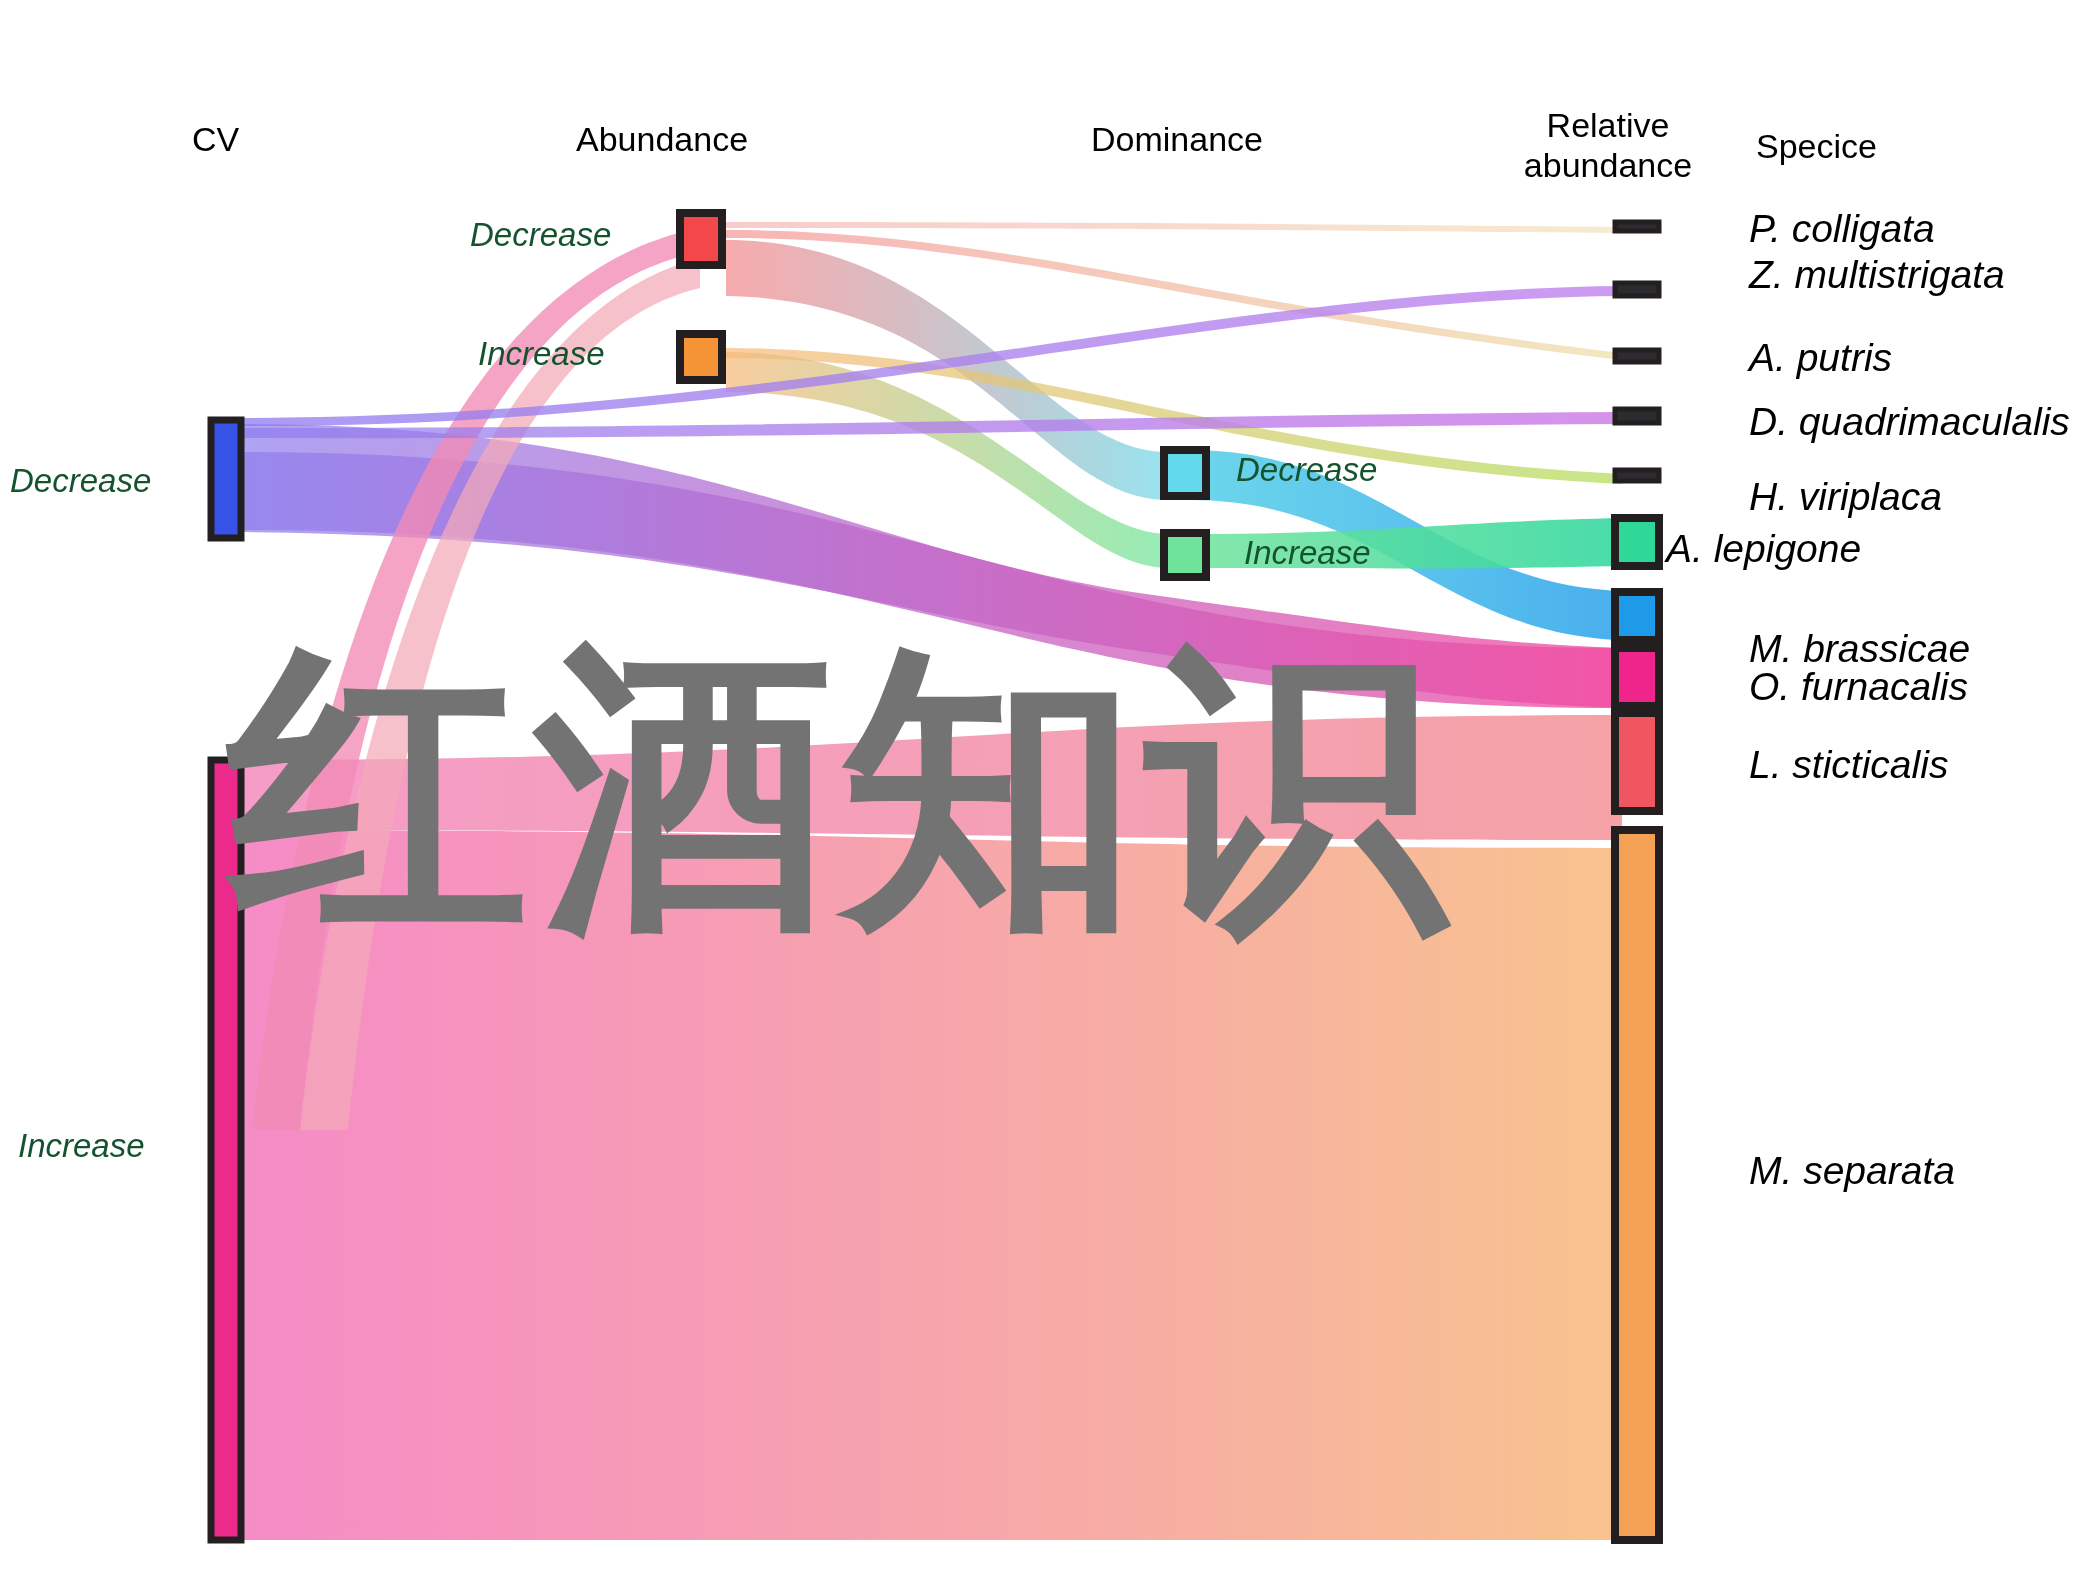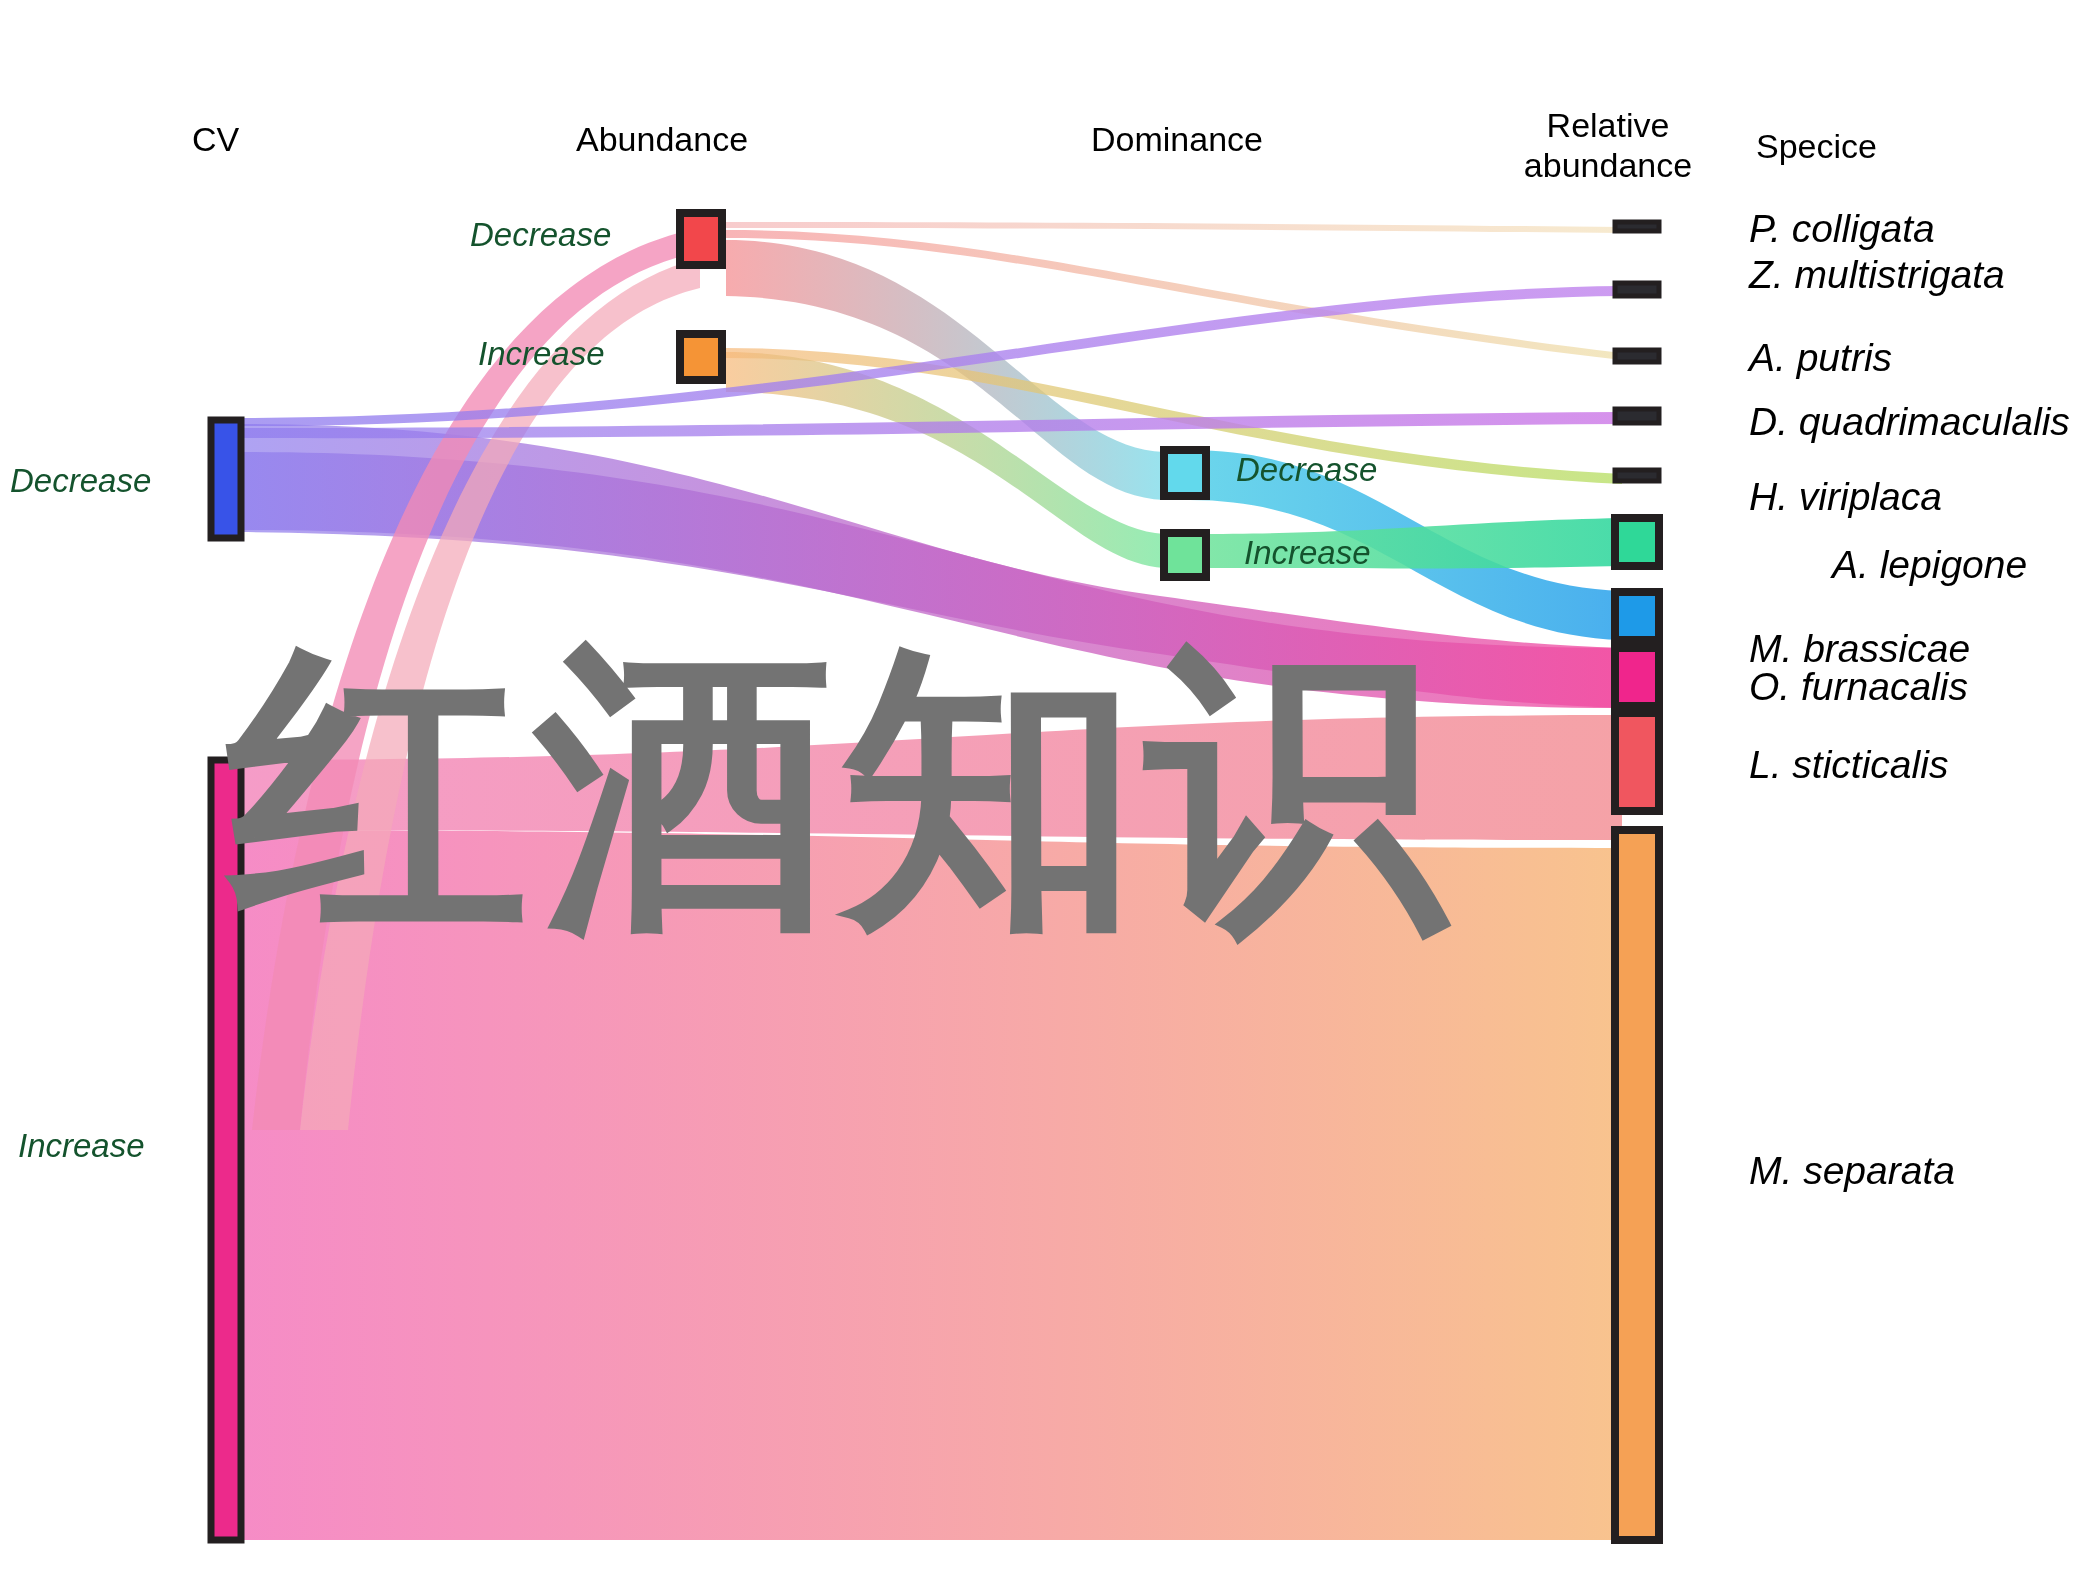--- a/index.html
+++ b/index.html
@@ -204,21 +204,21 @@
   <div class="node-label" style="left:478px;top:335px;">Increase</div>
 
   <div class="node-label" style="left:1236px;top:451px;">Decrease</div>
   <div class="node-label" style="left:1244px;top:534px;">Increase</div>
 
   <div class="species-label" style="left:1749px;top:207px;">P. colligata</div>
   <div class="species-label" style="left:1749px;top:253px;">Z. multistrigata</div>
   <div class="species-label" style="left:1749px;top:336px;">A. putris</div>
   <div class="species-label" style="left:1749px;top:400px;">D. quadrimaculalis</div>
   <div class="species-label" style="left:1749px;top:475px;">H. viriplaca</div>
-  <div class="species-label" style="left:1832px;top:527px;margin-top:16px;">A. lepigone</div>
+  <div class="species-label" style="left:1666px;top:527px;">A. lepigone</div>
   <div class="species-label" style="left:1749px;top:596px;margin-top:31px;">M. brassicae</div>
   <div class="species-label" style="left:1749px;top:665px;">O. furnacalis</div>
   <div class="species-label" style="left:1749px;top:743px;">L. sticticalis</div>
   <div class="species-label" style="left:1749px;top:1149px;">M. separata</div>
 
   <div id="watermark">红酒知识</div>
 
 </div>
 
 </body></html>

